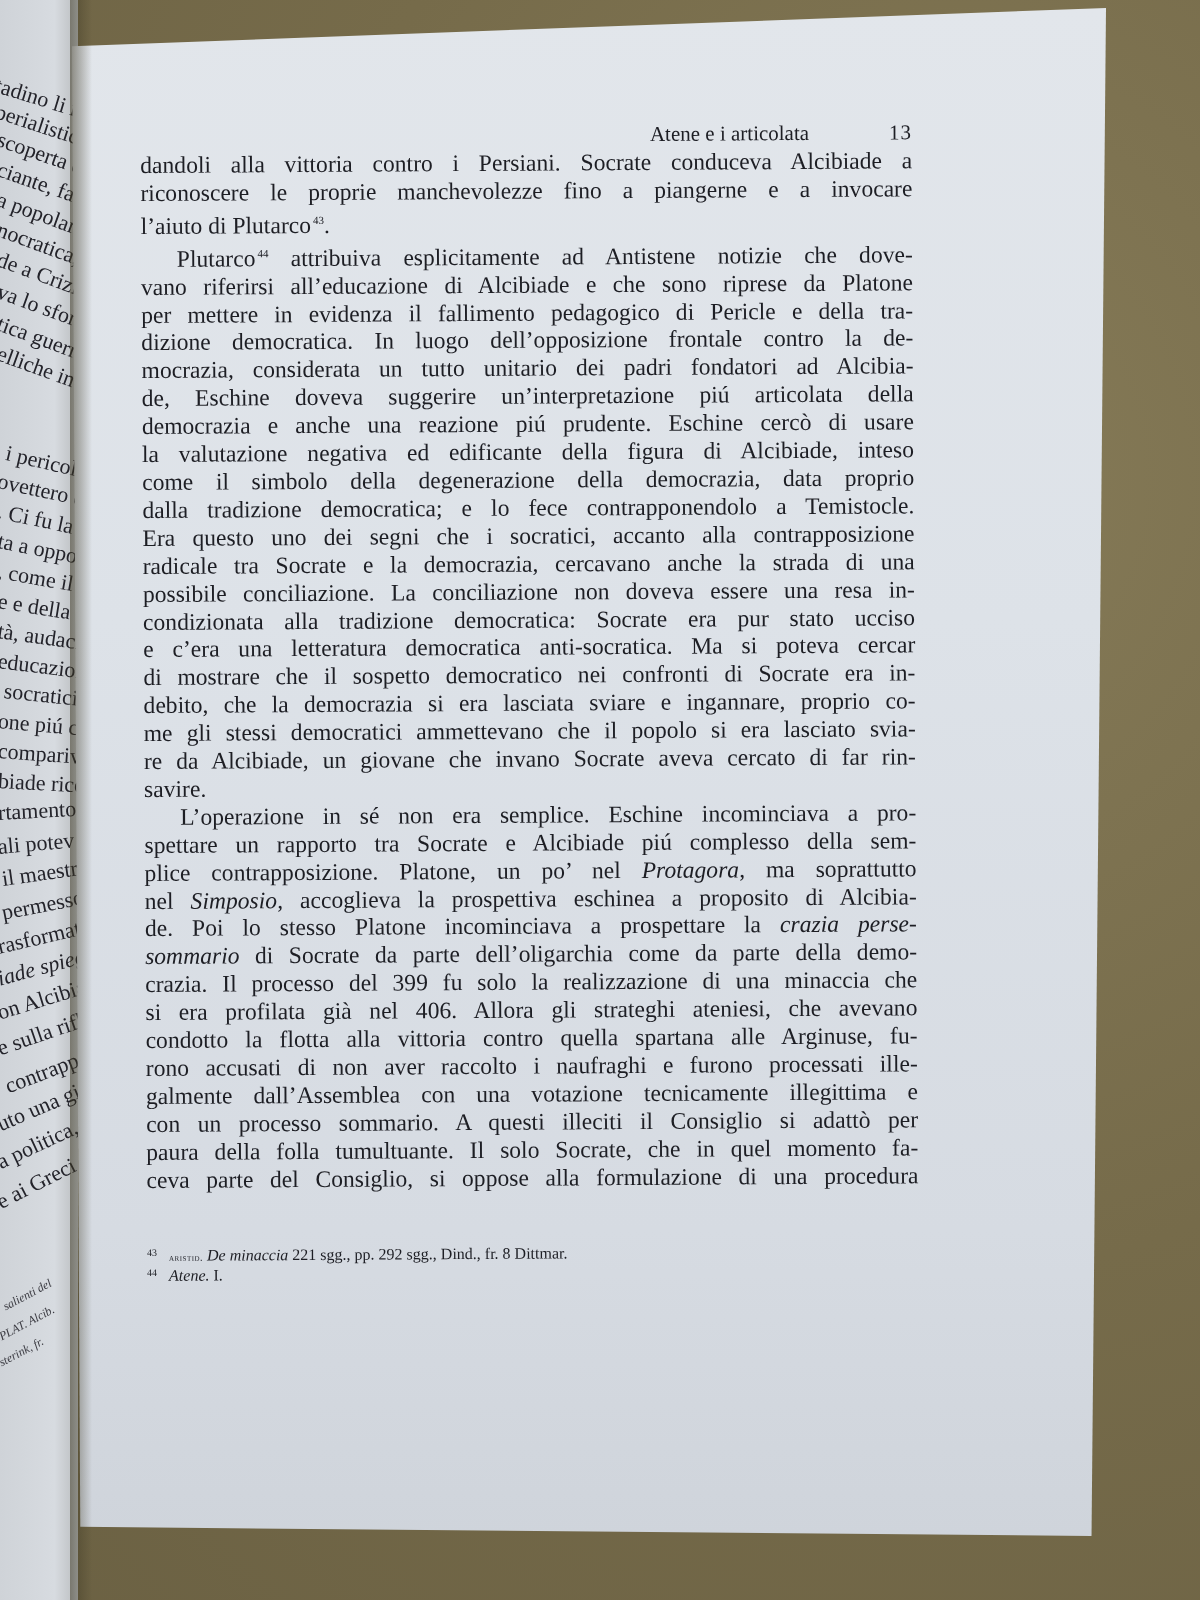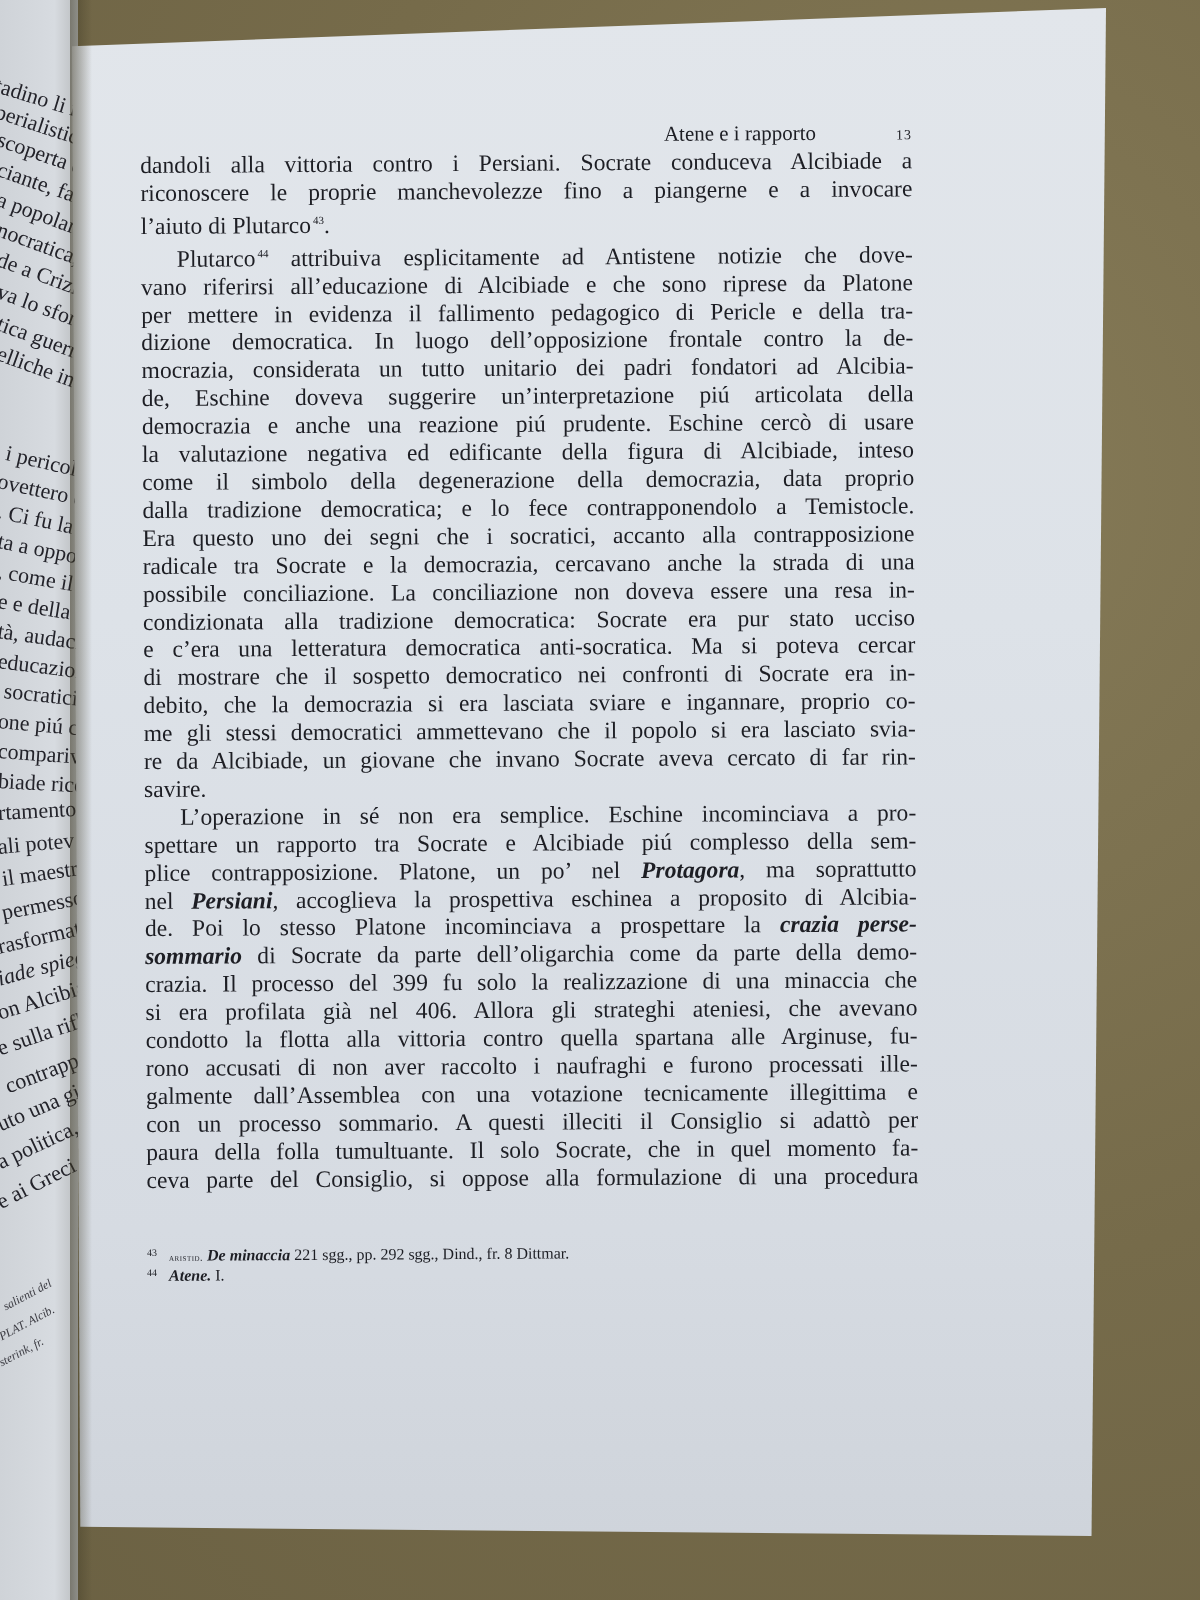--- a/index.html
+++ b/index.html
@@ -40,36 +40,36 @@
   }
   .content {
     position:absolute; left:140px; top:125px; width:772px; z-index:3;
     color:#1d1e24; transform: rotate(-0.35deg); transform-origin: left top;
   }
   .running-head {
     display:flex; justify-content:flex-end; align-items:baseline;
     font-family:"Liberation Serif", serif; font-size:21px; margin-bottom:2px;
   }
   .running-title { margin-right:80px; }
-  .page-number { font-size:14px; letter-spacing:1px; }
+  .page-number { font-size:21px; letter-spacing:1px; }
   .para {
     font-family:"Liberation Serif", serif; font-size:23.6px; line-height:27.9px;
     text-align:justify; margin:0;
   }
   .para .line { display:block; text-align-last:justify; white-space:nowrap; }
   .para .line.last { text-align-last:left; }
   .para .line.indent { padding-left:36px; }
   sup.fn { font-size:11px; vertical-align:9px; margin-left:2px; }
   .footnotes {
     margin-top:52px; font-family:"Liberation Serif", serif; font-size:16px; line-height:18px;
   }
   .footnote { display:flex; align-items:baseline; }
   .fn-num { font-size:10px; width:22px; vertical-align:6px; position:relative; top:-5px; }
   .smallcaps { font-variant: small-caps; font-size:10px; letter-spacing:0.5px; }
-  i { font-style:italic;font-weight:bold; }
+  i { font-style:italic; }
 </style>
 </head>
 <body>
 
 <div class="left-page">
   <div class="left-line" style="top:72px;left:-4px;transform:rotate(17deg);">tadino li i</div>
   <div class="left-line" style="top:98px;left:-4px;transform:rotate(18deg);">perialistiche</div>
   <div class="left-line" style="top:126px;left:-2px;transform:rotate(19deg);">scoperta de</div>
   <div class="left-line" style="top:156px;left:-2px;transform:rotate(19deg);">ciante, fac</div>
   <div class="left-line" style="top:186px;left:-2px;transform:rotate(20deg);">a popolari</div>
@@ -108,21 +108,21 @@
   <div class="left-foot" style="top:1330px;left:0px;transform:rotate(-28deg);">PLAT. Alcib.</div>
   <div class="left-foot" style="top:1356px;left:0px;transform:rotate(-28deg);">sterink, fr.</div>
 </div>
 
 <div class="gutter"></div>
 
 <div class="page"></div>
 
 <div class="content">
   <div class="running-head">
-    <span class="running-title">Atene e i rapporto</span>
+    <span class="running-title">Atene e i articolata</span>
     <span class="page-number">13</span>
   </div>
 
   <p class="para">
     <span class="line">dandoli alla vittoria contro i Persiani. Socrate conduceva Alcibiade a</span>
     <span class="line">riconoscere le proprie manchevolezze fino a piangerne e a invocare</span>
     <span class="line last"><span>l’aiuto di Plutarco</span><sup class="fn">43</sup><span>.</span></span>
   </p>
 
   <p class="para">
@@ -145,21 +145,21 @@
     <span class="line">debito, che la democrazia si era lasciata sviare e ingannare, proprio co-</span>
     <span class="line">me gli stessi democratici ammettevano che il popolo si era lasciato svia-</span>
     <span class="line">re da Alcibiade, un giovane che invano Socrate aveva cercato di far rin-</span>
     <span class="line last">savire.</span>
   </p>
 
   <p class="para">
     <span class="line indent">L’operazione in sé non era semplice. Eschine incominciava a pro-</span>
     <span class="line">spettare un rapporto tra Socrate e Alcibiade piú complesso della sem-</span>
     <span class="line"><span>plice contrapposizione. Platone, un po’ nel </span><i>Protagora</i><span>, ma soprattutto</span></span>
-    <span class="line"><span>nel </span><i>Persiani</i><span>, accoglieva la prospettiva eschinea a proposito di Alcibia-</span></span>
+    <span class="line"><span>nel </span><i>Simposio</i><span>, accoglieva la prospettiva eschinea a proposito di Alcibia-</span></span>
     <span class="line"><span>de. Poi lo stesso Platone incominciava a prospettare la </span><i>crazia perse-</i></span>
     <span class="line"><i>sommario</i><span> di Socrate da parte dell’oligarchia come da parte della demo-</span></span>
     <span class="line">crazia. Il processo del 399 fu solo la realizzazione di una minaccia che</span>
     <span class="line">si era profilata già nel 406. Allora gli strateghi ateniesi, che avevano</span>
     <span class="line">condotto la flotta alla vittoria contro quella spartana alle Arginuse, fu-</span>
     <span class="line">rono accusati di non aver raccolto i naufraghi e furono processati ille-</span>
     <span class="line">galmente dall’Assemblea con una votazione tecnicamente illegittima e</span>
     <span class="line">con un processo sommario. A questi illeciti il Consiglio si adattò per</span>
     <span class="line">paura della folla tumultuante. Il solo Socrate, che in quel momento fa-</span>
     <span class="line">ceva parte del Consiglio, si oppose alla formulazione di una procedura</span>

